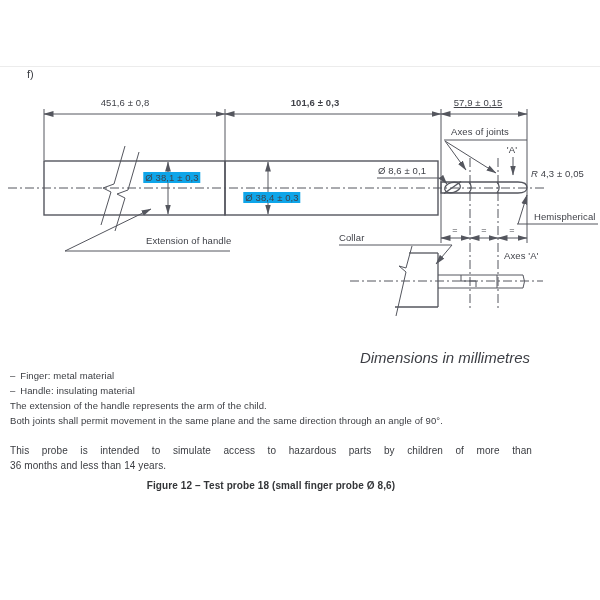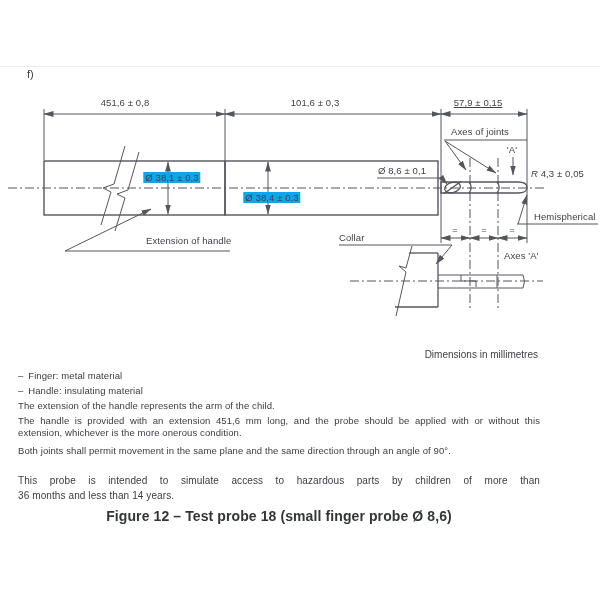--- a/index.html
+++ b/index.html
@@ -9,28 +9,28 @@
   }
   .topline { position:absolute; top:66px; left:0; width:600px; height:1px; background:#ececec; }
   .sec { position:absolute; left:27px; top:68px; font-size:11px; color:#3c3e44; }
   svg.draw { position:absolute; left:0; top:0; }
   .dlbl { position:absolute; font-size:9.5px; white-space:nowrap; color:#404249; letter-spacing:0.1px; }
   .cx { transform:translateX(-50%);text-align:right; }
   .wbg { background:#0ea5e9; padding:0 2px; }
   .eq { font-size:9px; }
   .lbl-r43::first-letter { font-style:italic; }
   .dimnote { position:absolute; top:349px; left:0; width:530px; text-align:right;
-             font-size:10px; color:#3c3e44;margin-left:8px; }
+             font-style:italic; font-size:15px; color:#3c3e44; }
   .notes { position:absolute; left:10px; top:370px; width:522px; font-size:9.5px;
-           line-height:12px; letter-spacing:0.1px; color:#3a3c41;margin-left:8px; }
+           line-height:12px; letter-spacing:0.1px; color:#3a3c41; }
   .notes p { margin:0 0 3px 0; }
   .mb6 { margin-bottom:6px !important; }
   .jfull { text-align:justify; text-align-last:justify; }
   .bigp { font-size:10px; line-height:15px; margin-top:16px; }
-  .caption { font-weight:bold; font-size:14px; text-align:center; margin-top:7px; color:#333538; }
+  .caption { font-weight:bold; font-size:10px; text-align:center; margin-top:7px; color:#333538; }
 </style>
 </head>
 <body>
 
 <div class="page">
 
   <div class="topline"></div>
   <div class="sec">f)</div>
 
   <svg class="draw" width="600" height="340" viewBox="0 0 600 340">
@@ -124,21 +124,21 @@
         <line x1="438" y1="275" x2="523" y2="275"></line>
         <line x1="438" y1="288" x2="523" y2="288"></line>
         <path d="M523,275 Q526,281.5 523,288"></path>
         <polyline points="461,275 461,281 476,281 476,287"></polyline>
         <line x1="497" y1="275" x2="497" y2="288"></line>
       </g>
     </g>
   </svg>
 
   <span class="dlbl cx" style="left:125px; top:97px;">451,6 ± 0,8</span>
-  <span class="dlbl cx" style="left:315px; top:97px;">101,6 ± 0,3</span>
+  <span class="dlbl cx" style="left:315px; top:97px;font-weight:bold;">101,6 ± 0,3</span>
   <span class="dlbl cx" style="left:478px; top:97px;text-decoration:underline;">57,9 ± 0,15</span>
 
   <span class="dlbl cx wbg" style="left:172px; top:172px;">Ø 38,1 ± 0,3</span>
   <span class="dlbl cx wbg" style="left:272px; top:192px;">Ø 38,4 ± 0,3</span>
   <span class="dlbl cx" style="left:402px; top:165px;">Ø 8,6 ± 0,1</span>
 
   <span class="dlbl cx" style="left:480px; top:126px;">Axes of joints</span>
   <span class="dlbl cx" style="left:512px; top:144px;">'A'</span>
   <span class="dlbl lbl-r43" style="left:531px; top:168px;">R 4,3 ± 0,05</span>
   <span class="dlbl" style="left:534px; top:211px;">Hemispherical</span>
@@ -149,24 +149,20 @@
   <span class="dlbl eq cx" style="left:455px; top:225px;">=</span>
   <span class="dlbl eq cx" style="left:484px; top:225px;">=</span>
   <span class="dlbl eq cx" style="left:512px; top:225px;">=</span>
 
   <div class="dimnote">Dimensions in millimetres</div>
 
   <div class="notes">
     <p>– Finger: metal material</p>
     <p>– Handle: insulating material</p>
     <p>The extension of the handle represents the arm of the child.</p>
-    <p class="mb6">
-      <span style="display:block" class="jfull">The handle is provided with an extension 451,6 mm long, and the probe should be applied with or without this</span>
-      <span style="display:block">extension, whichever is the more onerous condition.</span>
-    </p>
     <p>Both joints shall permit movement in the same plane and the same direction through an angle of 90°.</p>
     <div class="bigp">
       <span style="display:block" class="jfull">This probe is intended to simulate access to hazardous parts by children of more than</span>
       <span style="display:block">36 months and less than 14 years.</span>
     </div>
     <div class="caption">Figure 12 – Test probe 18 (small finger probe Ø 8,6)</div>
   </div>
 
 </div>
 

